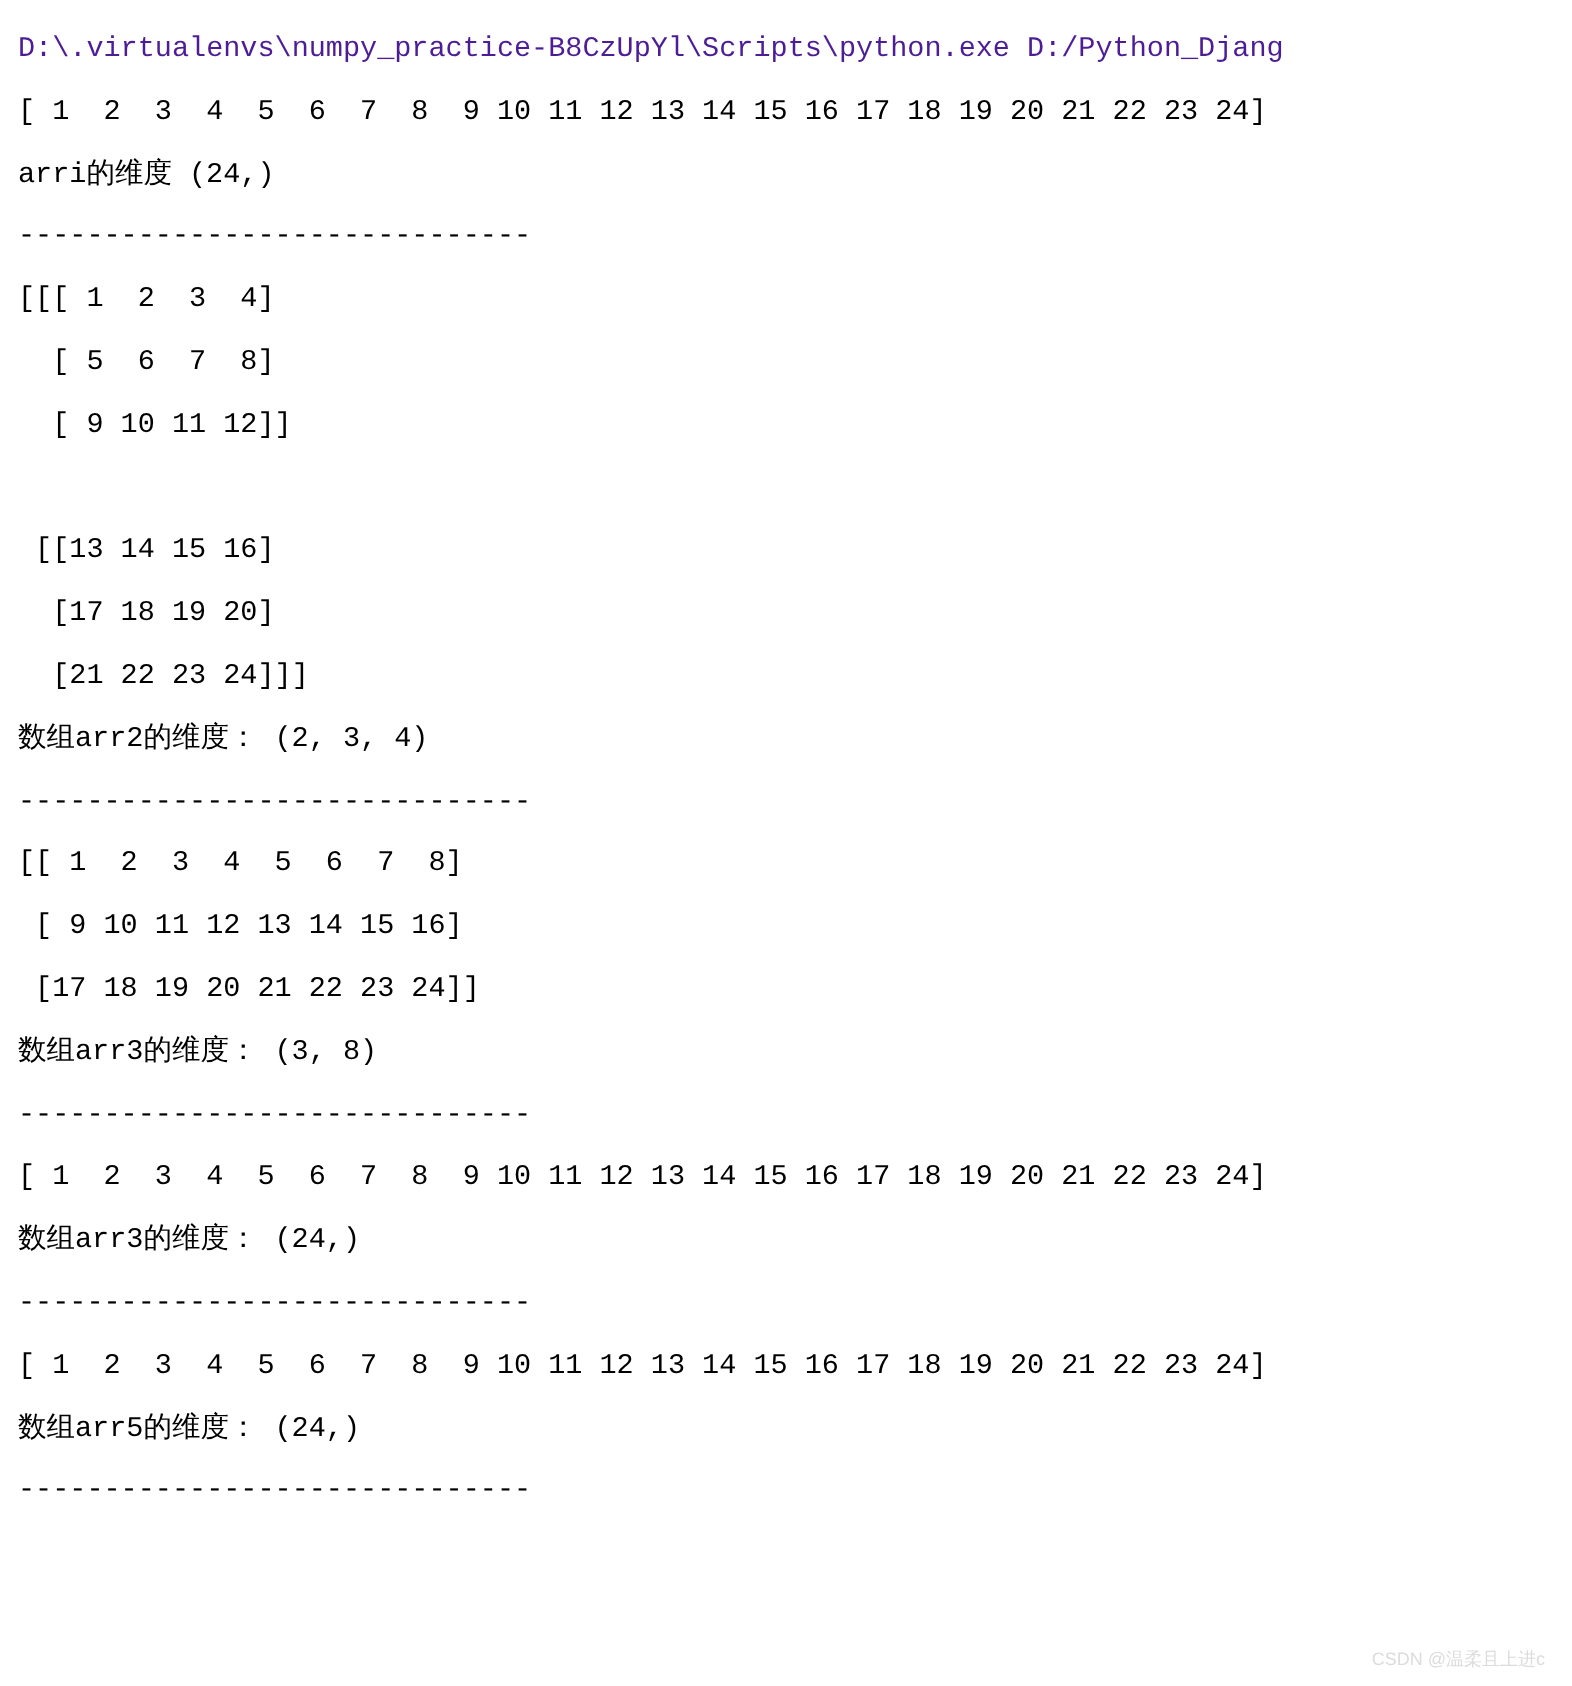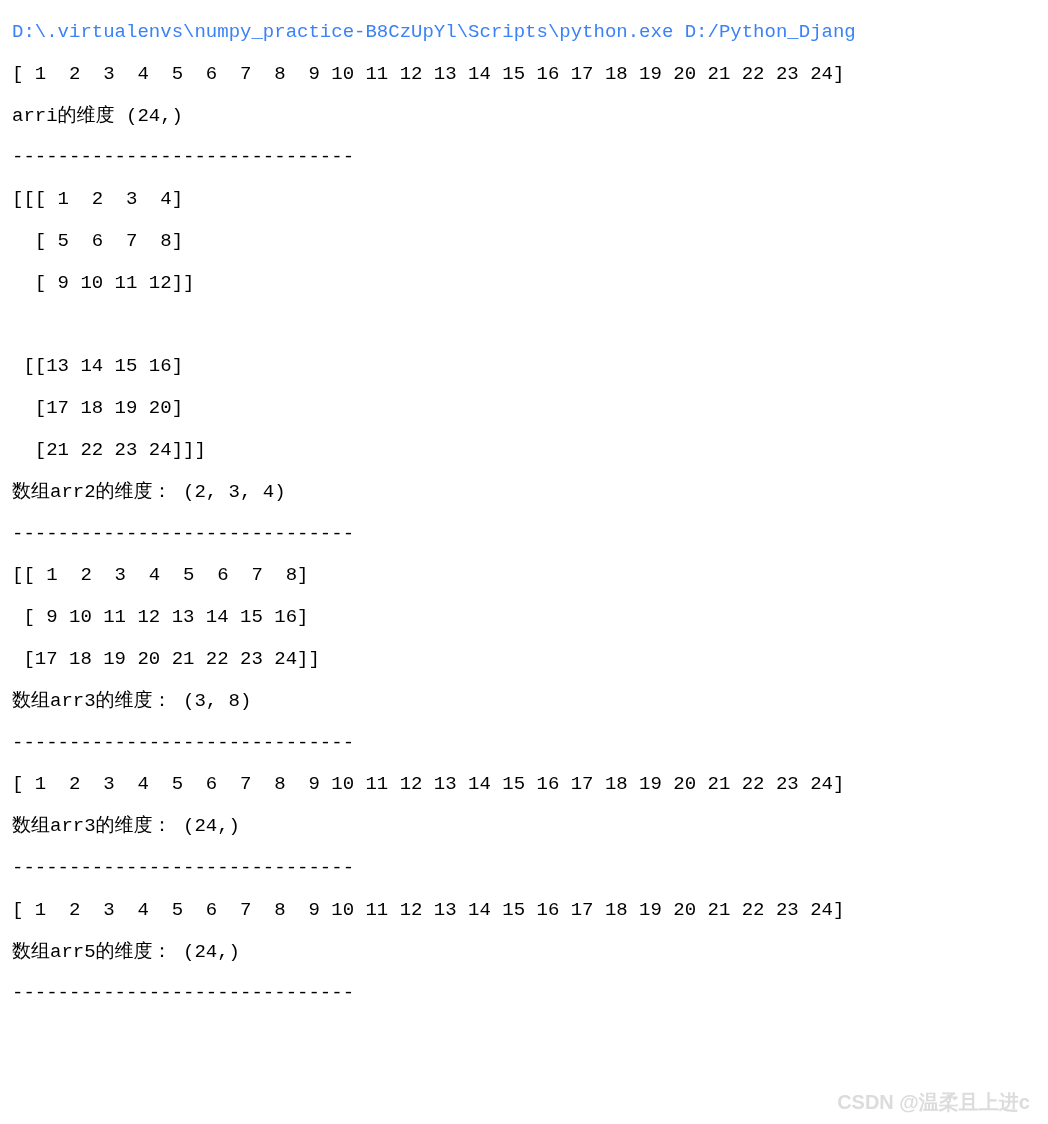--- a/index.html
+++ b/index.html
@@ -9,34 +9,33 @@
       font-family: "Consolas", "Courier New", monospace;
       font-size: 19px;
       line-height: 2.2;
       color: #000000;
       white-space: pre;
       overflow: hidden;
       width: 1048px;
       box-sizing: border-box;
     }
     .command-line {
-      color: #3b82f6;
+      color: #4c1d95;
     }
     .output {
       color: #000000;
     }
     .watermark {
       position: fixed;
       right: 18px;
       bottom: 12px;
       color: #dcdcdc;
       font-family: "Microsoft YaHei", sans-serif;
-      font-size: 20px;
+      font-size: 12px;
       line-height: 1;
-      font-weight: bold;
     }
   </style>
 </head>
 <body><span class="command-line">D:\.virtualenvs\numpy_practice-B8CzUpYl\Scripts\python.exe D:/Python_Djang</span><span class="output">
 [ 1  2  3  4  5  6  7  8  9 10 11 12 13 14 15 16 17 18 19 20 21 22 23 24]
 arri的维度 (24,)
 ------------------------------
 [[[ 1  2  3  4]
   [ 5  6  7  8]
   [ 9 10 11 12]]

